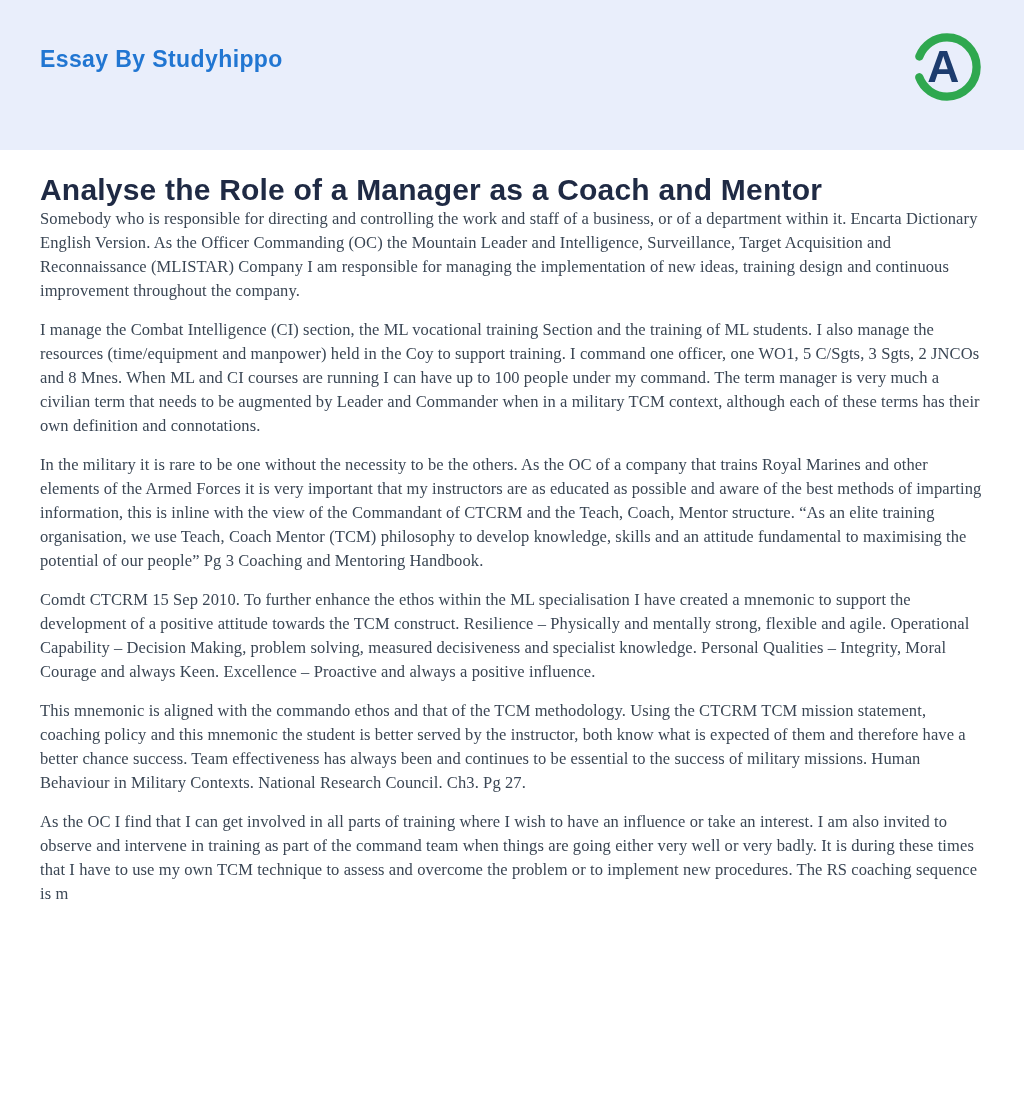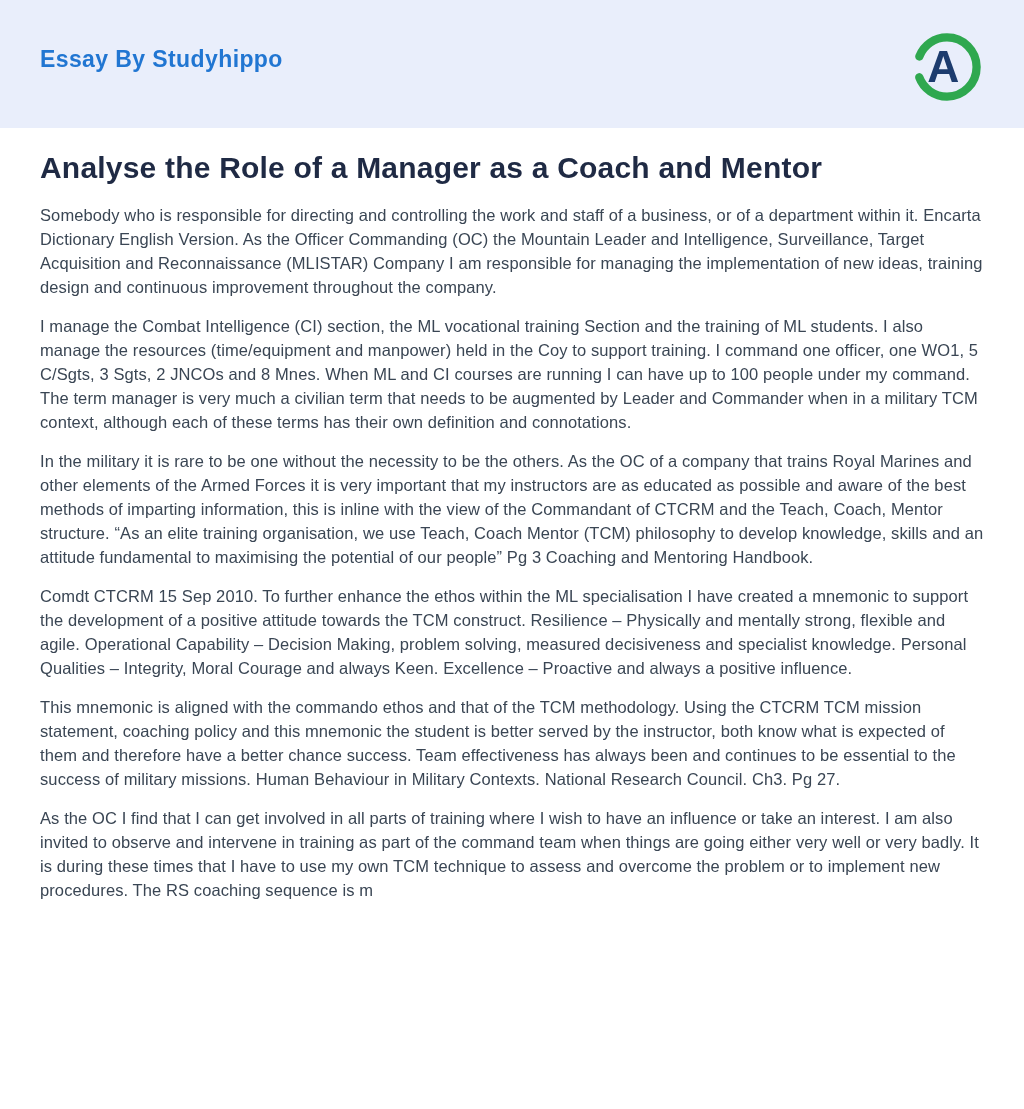--- a/index.html
+++ b/index.html
@@ -7,21 +7,21 @@
     width: 1024px;
     height: 1109px;
     background: #ffffff;
     font-family: "Liberation Sans", sans-serif;
     overflow: hidden;
   }
   .page { width: 1024px; height: 1109px; overflow: hidden; }
 
   .header {
     background: #e9eefb;
-    padding: 30px 40px 24px 40px;
+    padding: 30px 40px 46px 40px;
     display: flex;
     justify-content: space-between;
     align-items: center;
   }
   .header-text { display: flex; flex-direction: column; }
   .site-title {
     color: #2176d2;
     font-size: 23px;
     font-weight: bold;
     letter-spacing: 0.4px;
@@ -38,30 +38,30 @@
 
   .content {
     padding: 22px 40px 0 40px;
   }
   .essay-title {
     color: #1f2a44;
     font-size: 30px;
     font-weight: bold;
     line-height: 1.17;
     letter-spacing: 0.2px;
-    margin-bottom: 18px;
     max-width: 950px;
   }
   .essay-paragraph {
     color: #3a4654;
     font-size: 16.5px;
     line-height: 24px;
     letter-spacing: 0.1px;
     margin-bottom: 15px;
     max-width: 948px;
+    font-family: Liberation Serif, serif;
   }
 </style>
 </head>
 <body>
 
 <div class="page">
 
   <header class="header">
     <div class="header-text">
       <div class="site-title">Essay By Studyhippo</div>

